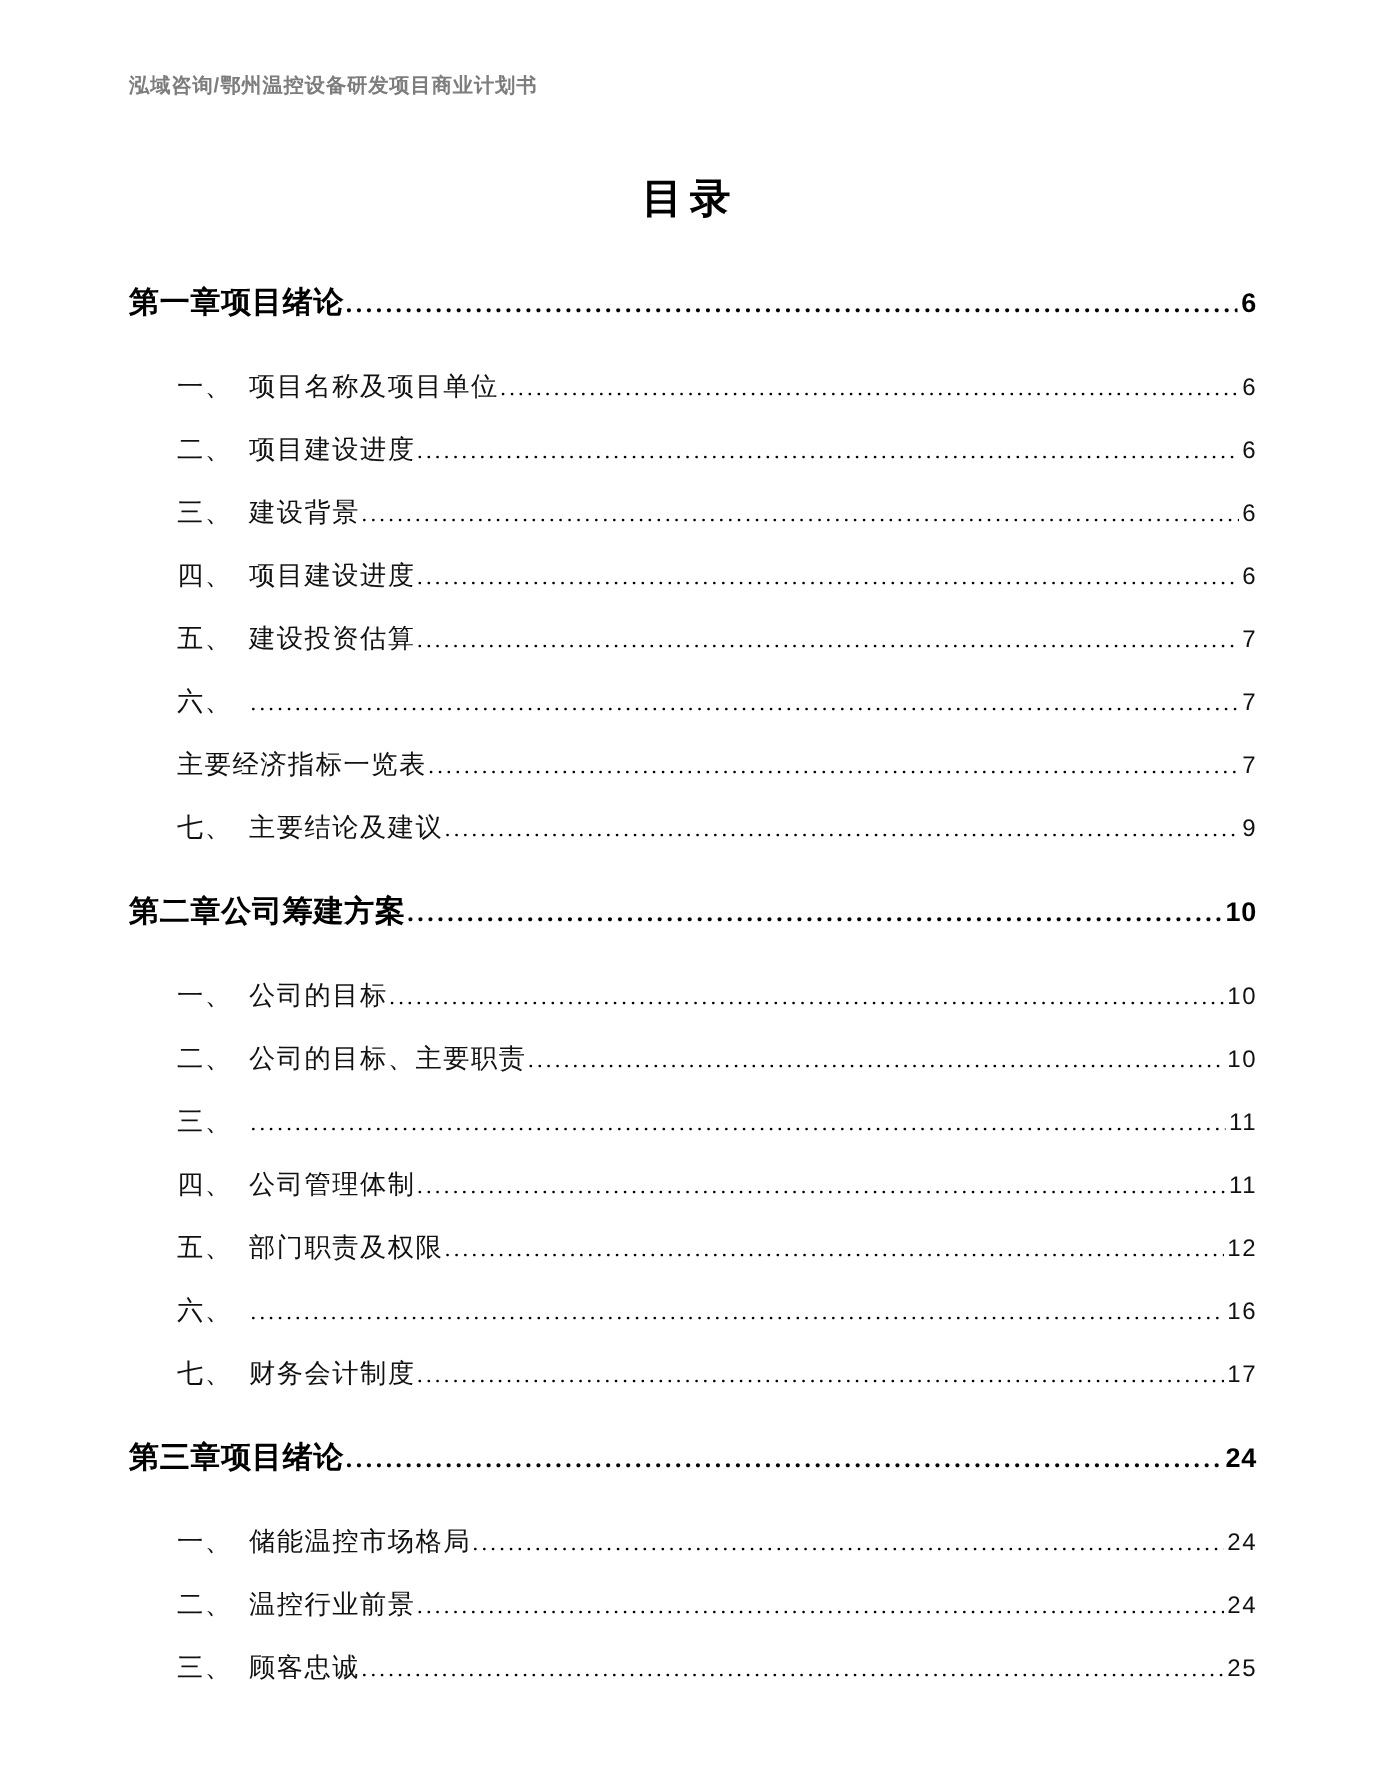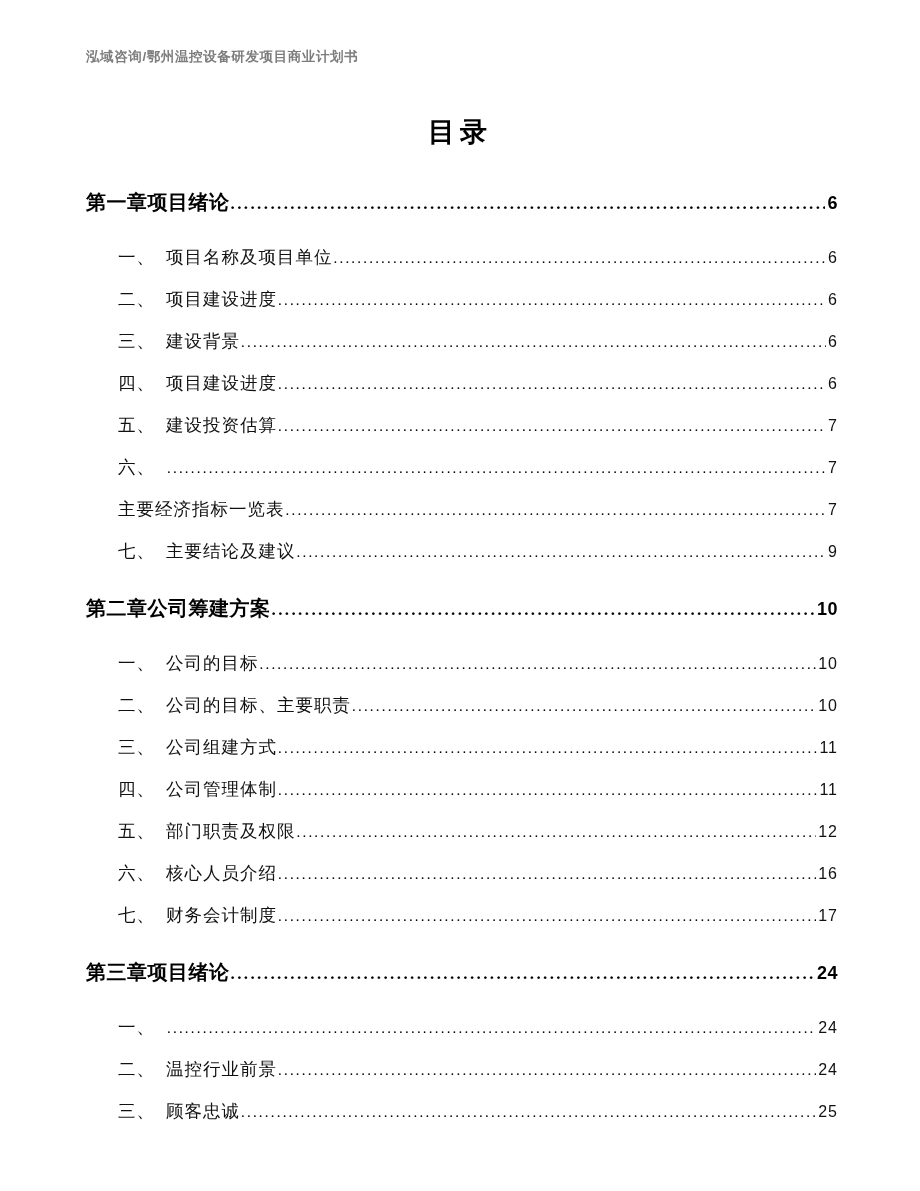--- a/index.html
+++ b/index.html
@@ -215,58 +215,57 @@
         <span class="page-no">10</span>
       </div>
       <div class="toc-row level-2">
         <span class="entry-num">二、</span>
         <span class="entry-text">公司的目标、主要职责</span>
         <span class="leader-dots">............................................................................................................................................................................................................................</span>
         <span class="page-no">10</span>
       </div>
       <div class="toc-row level-2">
         <span class="entry-num">三、</span>
-        <span class="entry-text">公司组建方式</span>
         <span class="leader-dots">............................................................................................................................................................................................................................</span>
         <span class="page-no">11</span>
       </div>
       <div class="toc-row level-2">
         <span class="entry-num">四、</span>
         <span class="entry-text">公司管理体制</span>
         <span class="leader-dots">............................................................................................................................................................................................................................</span>
         <span class="page-no">11</span>
       </div>
       <div class="toc-row level-2">
         <span class="entry-num">五、</span>
         <span class="entry-text">部门职责及权限</span>
         <span class="leader-dots">............................................................................................................................................................................................................................</span>
         <span class="page-no">12</span>
       </div>
       <div class="toc-row level-2">
         <span class="entry-num">六、</span>
-        <span class="entry-text">核心人员介绍</span>
         <span class="leader-dots">............................................................................................................................................................................................................................</span>
         <span class="page-no">16</span>
       </div>
       <div class="toc-row level-2">
         <span class="entry-num">七、</span>
         <span class="entry-text">财务会计制度</span>
         <span class="leader-dots">............................................................................................................................................................................................................................</span>
         <span class="page-no">17</span>
       </div>
       <div class="chapter-gap-top"></div>
       <div class="toc-row level-1">
         <span class="entry-num">第三章</span>
         <span class="entry-text">项目绪论</span>
         <span class="leader-dots">............................................................................................................................................................................................................................</span>
         <span class="page-no">24</span>
       </div>
       <div class="chapter-gap-bottom"></div>
       <div class="toc-row level-2">
         <span class="entry-num">一、</span>
+        <span class="entry-text">储能温控市场格局</span>
         <span class="leader-dots">............................................................................................................................................................................................................................</span>
         <span class="page-no">24</span>
       </div>
       <div class="toc-row level-2">
         <span class="entry-num">二、</span>
         <span class="entry-text">温控行业前景</span>
         <span class="leader-dots">............................................................................................................................................................................................................................</span>
         <span class="page-no">24</span>
       </div>
       <div class="toc-row level-2">

